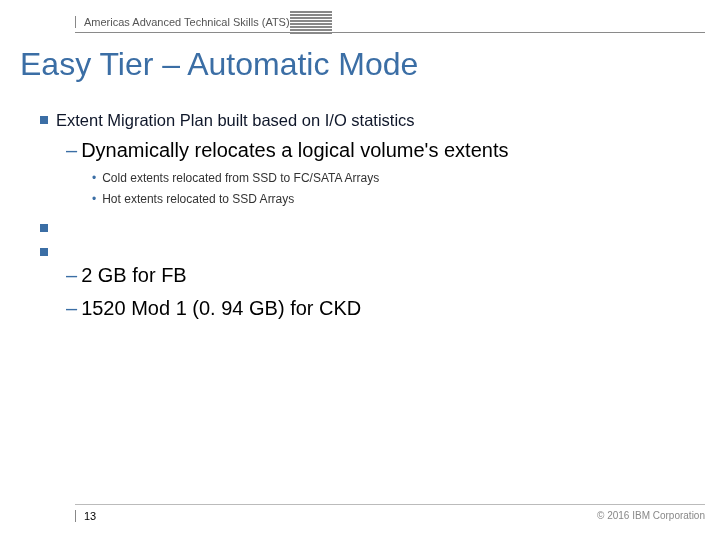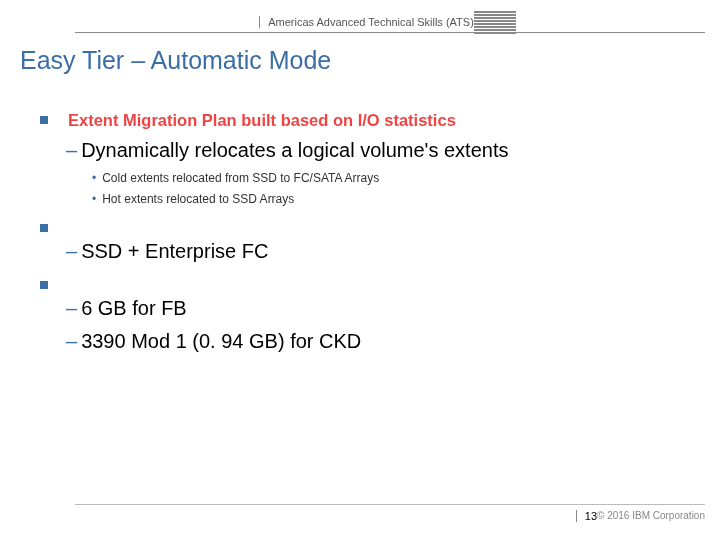--- a/index.html
+++ b/index.html
@@ -13,21 +13,21 @@
     overflow: hidden;
   }
   .header-bar {
     position: absolute;
     top: 12px;
     left: 75px;
     right: 20px;
     height: 20px;
     display: flex;
     align-items: center;
-    justify-content: center;
+    justify-content: flex-start;
   }
   .header-label {
     font-size: 11px;
     color: #555;
     padding-left: 8px;
     border-left: 1px solid #888;
   }
   .ibm-logo {
     display: flex;
     flex-direction: column;
@@ -43,40 +43,40 @@
     top: 32px;
     left: 75px;
     right: 15px;
     height: 1px;
     background: #8a8a8a;
   }
   .slide-title {
     position: absolute;
     top: 46px;
     left: 20px;
-    font-size: 25px;
+    font-size: 32px;
     font-weight: 400;
     color: #3b6ea5;
   }
   .content {
     position: absolute;
     top: 110px;
     left: 40px;
     right: 20px;
   }
   .l1 {
     margin-bottom: 10px;
   }
   .l1-head {
     display: flex;
     align-items: flex-start;
-    gap: 20px;
+    gap: 8px;
     font-size: 16.5px;
-    font-weight: bold;
-    color: #ef4444;
+    font-weight: normal;
+    color: #0f172a;
     line-height: 1.3;
     margin-bottom: 6px;
   }
   .sq {
     width: 8px;
     height: 8px;
     background: #3b6ea5;
     flex-shrink: 0;
     margin-top: 6px;
   }
@@ -97,21 +97,21 @@
   }
   .dot { color: #3b6ea5; margin-right: 6px; }
   .footer {
     position: absolute;
     bottom: 18px;
     left: 75px;
     right: 15px;
     height: 18px;
     display: flex;
     align-items: center;
-    justify-content: flex-end;
+    justify-content: space-between;
     border-top: 1px solid #bbb;
     padding-top: 4px;
   }
   .page-num {
     font-size: 11px;
     color: #000;
     padding-left: 8px;
     border-left: 1px solid #888;
   }
   .copyright {
@@ -154,34 +154,31 @@
     </div>
     <div class="l3">
       <span class="dot">•</span><span>Hot extents relocated to SSD Arrays</span>
     </div>
   </div>
 
   <div class="l1">
     <div class="l1-head">
       <span class="sq"></span>
     </div>
-    <div class="l2">
-      <span class="dash">–</span><span>SSD + Enterprise FC</span>
-    </div>
   </div>
 
   <div class="l1">
     <div class="l1-head">
       <span class="sq"></span>
     </div>
     <div class="l2">
-      <span class="dash">–</span><span>6 GB for FB</span>
+      <span class="dash">–</span><span>2 GB for FB</span>
     </div>
     <div class="l2">
-      <span class="dash">–</span><span>3390 Mod 1 (0. 94 GB) for CKD</span>
+      <span class="dash">–</span><span>1520 Mod 1 (0. 94 GB) for CKD</span>
     </div>
   </div>
 
 </div>
 
 <div class="footer">
   <div class="page-num">13</div>
   <div class="copyright">© 2016 IBM Corporation</div>
 </div>
 

